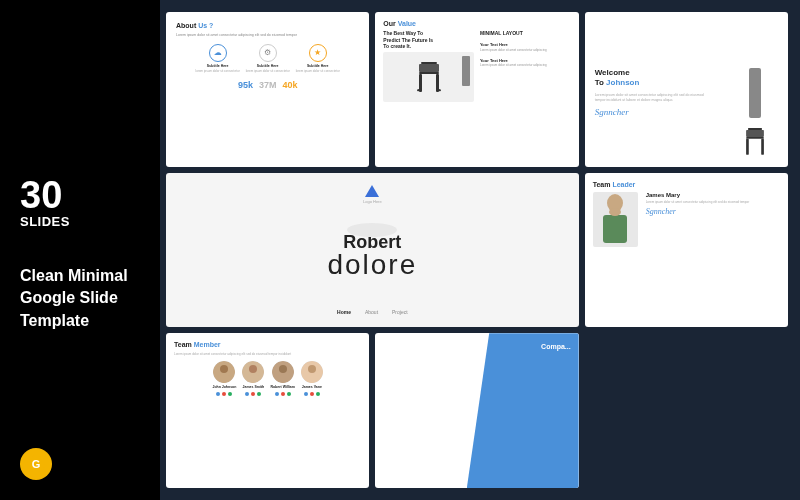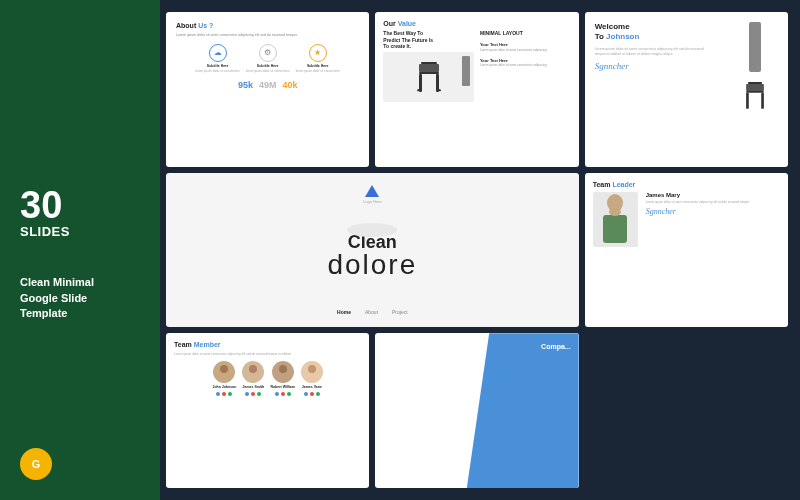--- a/index.html
+++ b/index.html
@@ -16,21 +16,21 @@
     .page {
       width: 800px;
       height: 500px;
       display: flex;
       position: relative;
     }
     
     .left-panel {
       width: 160px;
       height: 100%;
-      background: #14532d;
+      background: #000000;
       display: flex;
       flex-direction: column;
       justify-content: center;
       padding: 20px 15px 12px 20px;
       flex-shrink: 0;
     }
     .slide-count {
       margin-bottom: 24px;
     }
     .slide-number {
@@ -44,21 +44,21 @@
       font-weight: 700;
       color: #fff;
       line-height: 1.3;
       text-transform: uppercase;
       letter-spacing: 0.5px;
     }
     .template-title {
       margin-top: 10px;
     }
     .template-title h2 {
-      font-size: 11px;
+      font-size: 16px;
       color: #fff;
       font-weight: 600;
       line-height: 1.4;
     }
     .google-icon {
       position: absolute;
       bottom: 20px;
       left: 20px;
       width: 32px;
       height: 32px;
@@ -287,20 +287,21 @@
     
     .slide-welcome {
       padding: 10px;
       display: flex;
       flex-direction: column;
       justify-content: space-between;
     }
     .welcome-content {
       display: flex;
       gap: 20px;
+      margin-top: 46px;
     }
     .welcome-text {
       flex: 1;
     }
     .welcome-title {
       font-size: 8px;
       font-weight: 700;
       color: #222;
       line-height: 1.3;
       margin-bottom: 4px;
@@ -504,21 +505,21 @@
           <div class="sub-desc">lorem ipsum dolor sit consectetur</div>
         </div>
         <div class="about-icon-item">
           <div class="icon-circle yellow">★</div>
           <div class="sub-label">Subtitle Here</div>
           <div class="sub-desc">lorem ipsum dolor sit consectetur</div>
         </div>
       </div>
       <div class="about-stats">
         <span class="stat-val blue">95k</span>
-        <span class="stat-val gray">49M</span>
+        <span class="stat-val gray">37M</span>
         <span class="stat-val yellow">40k</span>
       </div>
     </div>
 
     <div class="slide slide-value">
       <div class="val-title">
         Our <span>Value</span>
       </div>
       <div class="value-content">
         <div class="value-image">
@@ -552,21 +553,21 @@
     </div>
 
 
     <div class="slide slide-clean" style="position:relative;">
       <div class="oval-deco"></div>
       <div class="clean-logo">
         <div class="logo-triangle"></div>
         <span class="logo-here">Logo Here</span>
       </div>
       <div class="clean-title-area">
-        <span class="clean-word">Clean</span>
+        <span class="clean-word">Robert</span>
         <span class="minimal-word">dolore</span>
       </div>
       <div class="clean-nav">
         <span class="active">Home</span>
         <span>About</span>
         <span>Project</span>
       </div>
     </div>
 
     <div class="slide slide-welcome">

